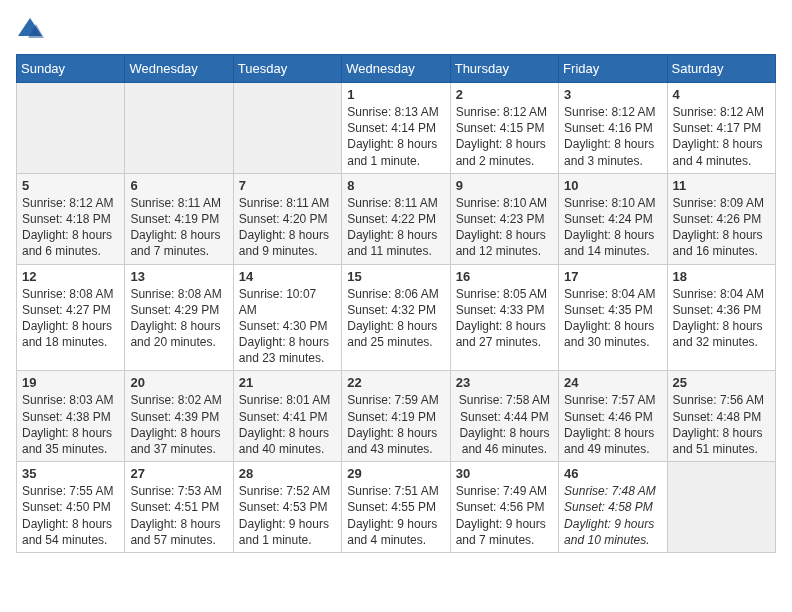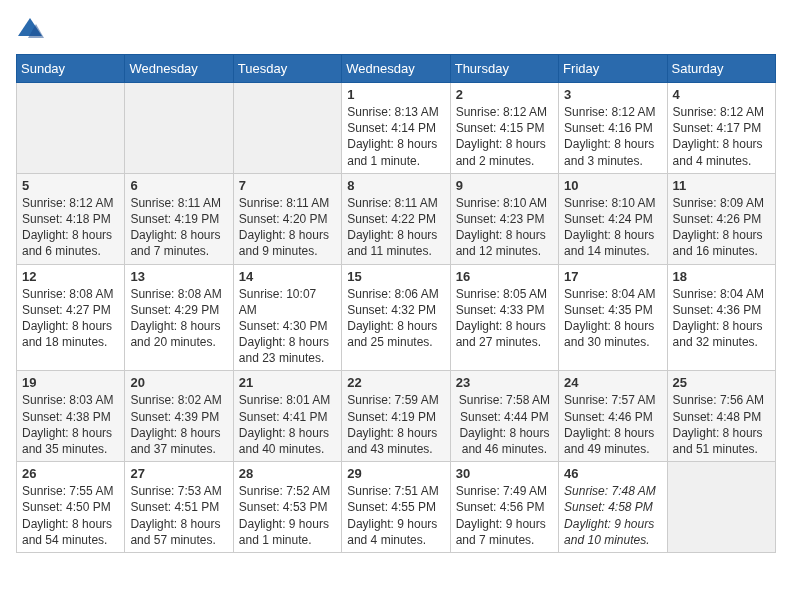--- a/index.html
+++ b/index.html
@@ -307,21 +307,21 @@
         <td>
           <div class="day-number">25</div>
           <div class="day-info" style="white-space: pre-line;">Sunrise: 7:56 AM
 Sunset: 4:48 PM
 Daylight: 8 hours
 and 51 minutes.</div>
         </td>
       </tr>
       <tr>
         <td>
-          <div class="day-number">26</div>
+          <div class="day-number">35</div>
           <div class="day-info" style="white-space: pre-line;">Sunrise: 7:55 AM
 Sunset: 4:50 PM
 Daylight: 8 hours
 and 54 minutes.</div>
         </td>
         <td>
           <div class="day-number">27</div>
           <div class="day-info" style="white-space: pre-line;">Sunrise: 7:53 AM
 Sunset: 4:51 PM
 Daylight: 8 hours

